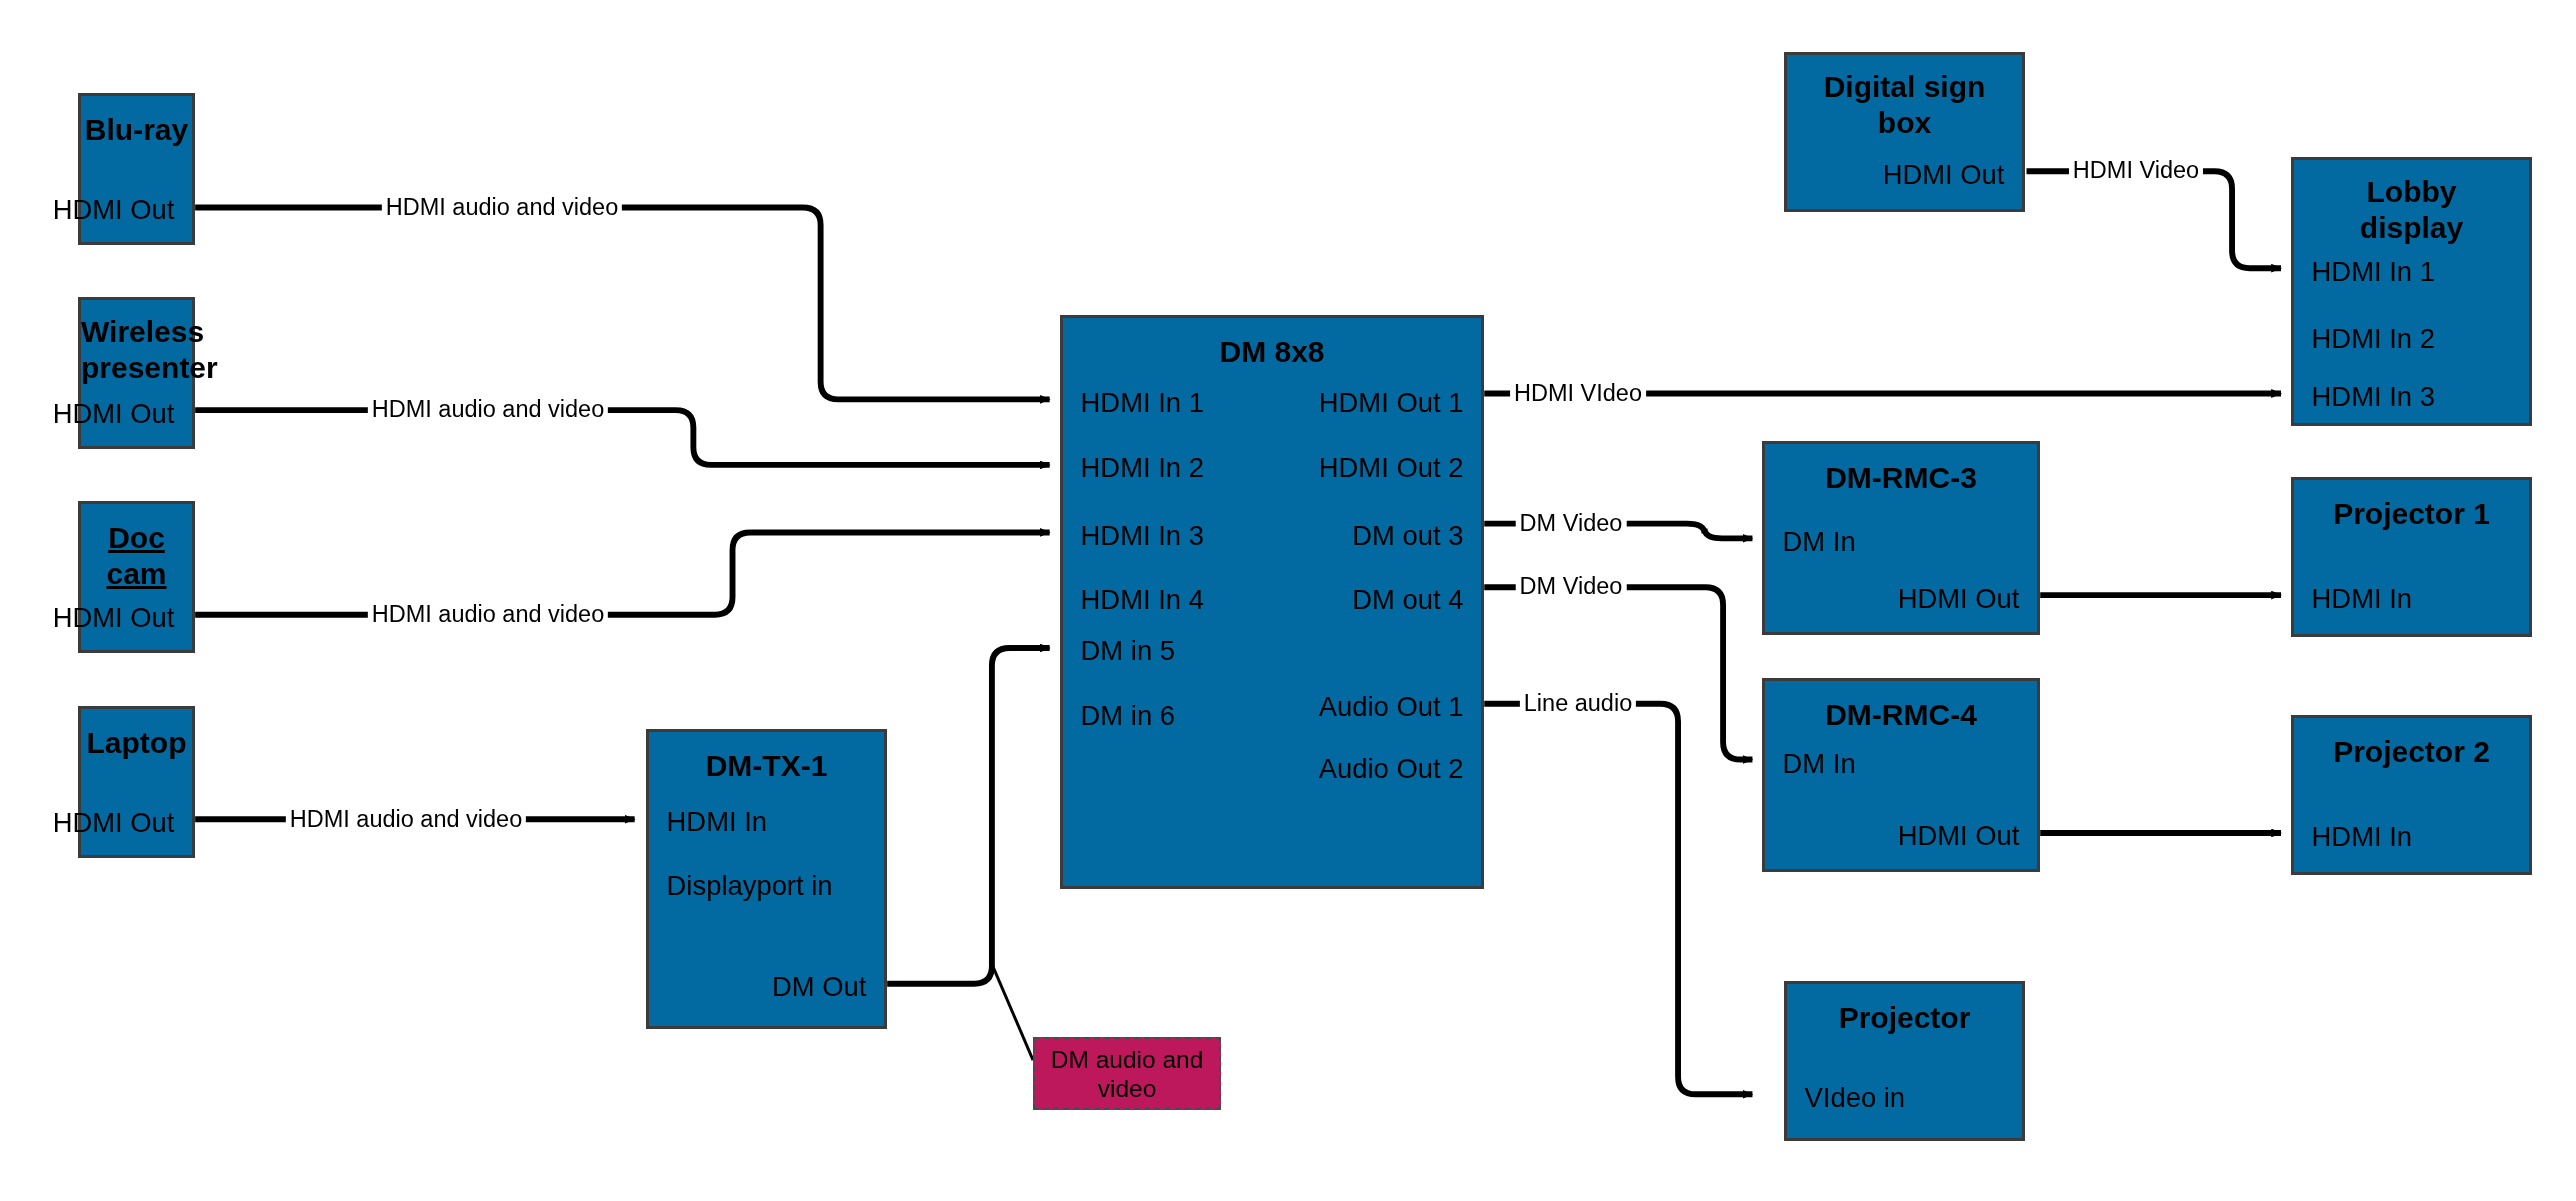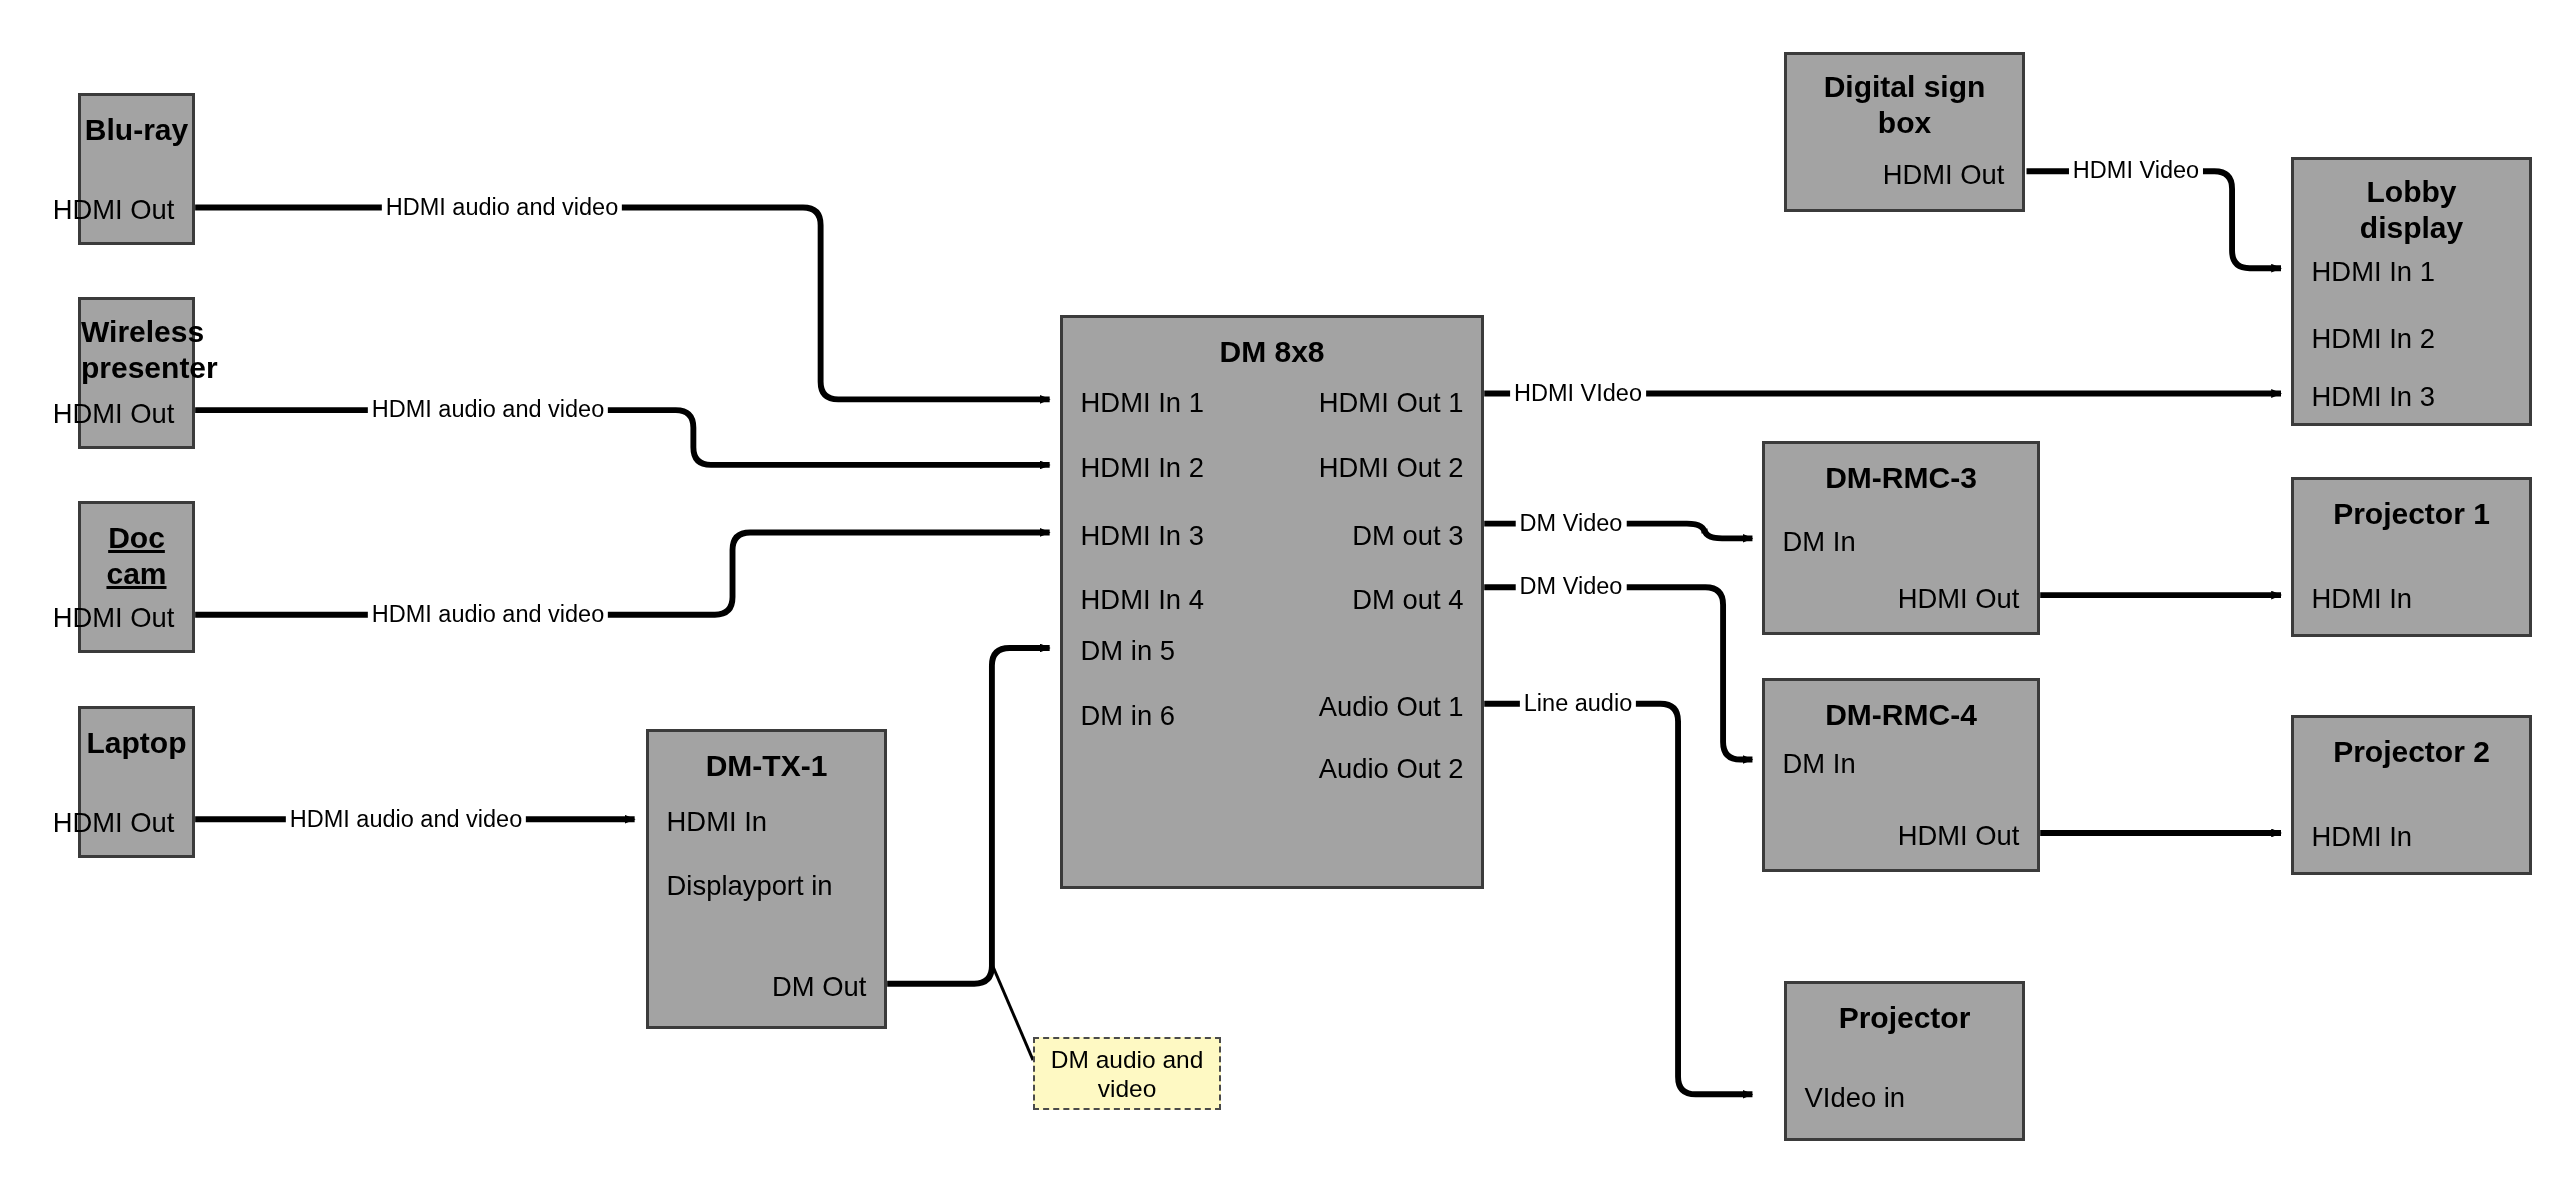--- a/index.html
+++ b/index.html
@@ -22,21 +22,21 @@
     left: 0;
     top: 0;
     width: 2576px;
     height: 1201px;
     pointer-events: none;
   }
   .node {
     position: absolute;
     box-sizing: border-box;
     border: 3.9px solid #3b3b3b;
-    background: #a3a3a3;
+    background: #0369a1;
   }
   .node .title {
     position: absolute;
     left: 0;
     right: 0;
     text-align: center;
     font-weight: bold;
     font-size: 30px;
     line-height: 36px;
     color: #000000;
@@ -57,21 +57,21 @@
     color: #000000;
     white-space: nowrap;
     background: #ffffff;
     padding: 0 3.9px;
     transform: translate(-50%, -50%);
   }
   .note {
     position: absolute;
     box-sizing: border-box;
     border: 2.9px dashed #4a4a4a;
-    background: #fef9c3;
+    background: #be185d;
     font-size: 24.5px;
     line-height: 29px;
     color: #000000;
     text-align: center;
     display: flex;
     align-items: center;
     justify-content: center;
     padding: 3.9px;
   }
 </style>

